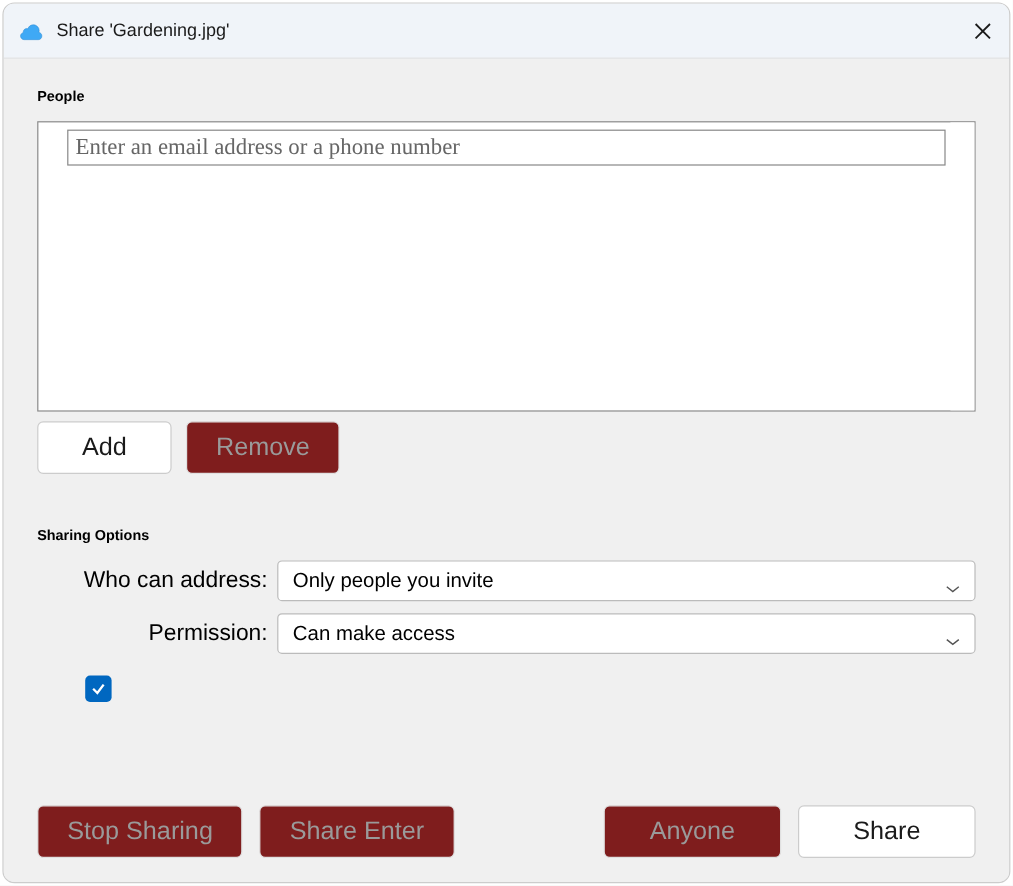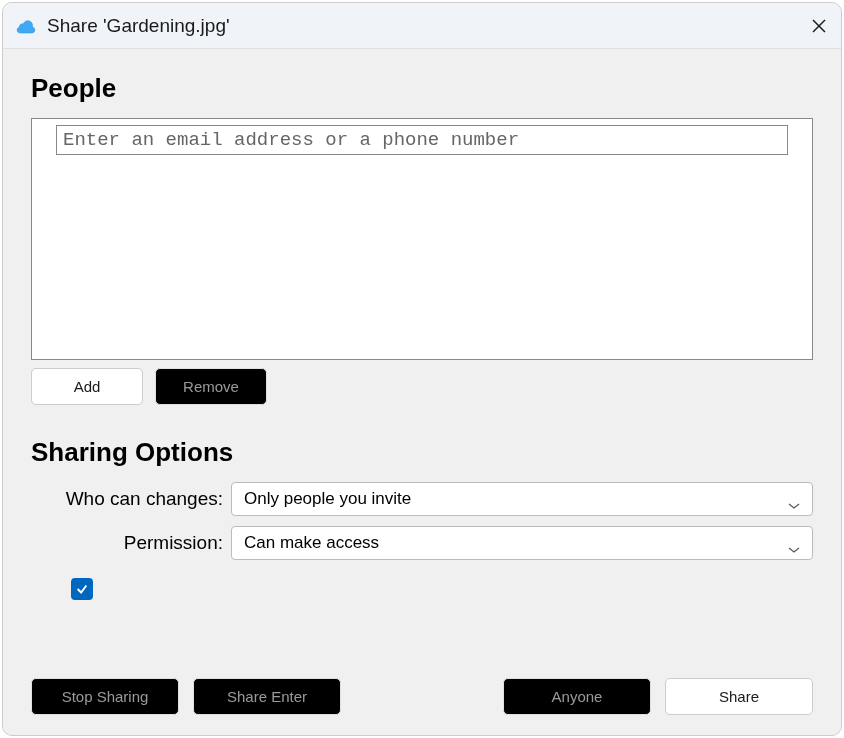--- a/index.html
+++ b/index.html
@@ -32,41 +32,41 @@
       border-bottom: 1px solid #e0e0e0;
       height: 46px;
     }
     .icloud-icon {
       width: 22px;
       height: 16px;
       margin-right: 10px;
       flex-shrink: 0;
     }
     .title-text {
-      font-size: 19px;
+      font-size: 15px;
       color: #1a1a1a;
       flex: 1;
     }
     .close-x {
       width: 20px;
       height: 20px;
       cursor: pointer;
       display: flex;
       align-items: center;
       justify-content: center;
     }
     .content {
       flex: 1;
       padding: 24px 28px 20px 28px;
       display: flex;
       flex-direction: column;
       background: #f0f0f0;
     }
     .section-heading {
-      font-size: 26px;
+      font-size: 12px;
       font-weight: bold;
       color: #000;
       margin-bottom: 14px;
     }
     .people-list-box {
       background: #ffffff;
       border: 1px solid #888888;
       height: 242px;
       padding: 6px 8px;
       position: relative;
@@ -78,52 +78,52 @@
       top: 0;
       bottom: 0;
       width: 20px;
       background: #ffffff;
     }
     .email-input {
       width: calc(100% - 32px);
       border: 1px solid #888888;
       padding: 3px 6px;
       font-size: 19px;
-      font-family: Liberation Mono, monospace;
+      font-family: Liberation Serif, serif;
       color: #555;
       margin-left: 16px;
       outline: none;
     }
     .email-input::placeholder {
       color: #666666;
     }
     .btn-row {
       display: flex;
       gap: 12px;
       margin-top: 8px;
     }
     .btn {
       font-family: inherit;
-      font-size: 15px;
+      font-size: 21px;
       padding: 9px 24px;
       background: #ffffff;
       border: 1px solid #cccccc;
       border-radius: 5px;
       cursor: pointer;
       min-width: 112px;
       color: #1a1a1a;
     }
     .btn.disabled {
       color: #9a9a9a;
-      background: #000000;
+      background: #7f1d1d;
       border-color: #e0e0e0;
       cursor: default;
     }
     .sharing-options {
-      margin-top: 32px;
+      margin-top: 44px;
     }
     .option-row {
       display: flex;
       align-items: center;
       margin-bottom: 10px;
     }
     .option-label {
       width: 200px;
       text-align: right;
       font-size: 19px;
@@ -208,21 +208,21 @@
     </div>
     <div class="btn-row">
       <button class="btn">Add</button>
       <button class="btn disabled">Remove</button>
     </div>
 
     <div class="sharing-options">
       <div class="section-heading">Sharing Options</div>
 
       <div class="option-row">
-        <div class="option-label">Who can changes:</div>
+        <div class="option-label">Who can address:</div>
         <div class="option-select">
           <span>Only people you invite</span>
           <span class="chevron">
             <svg viewBox="0 0 12 8" width="12" height="8">
               <polyline points="1,2 6,6 11,2" fill="none" stroke="#555" stroke-width="1.2"></polyline>
             </svg>
           </span>
         </div>
       </div>
 

